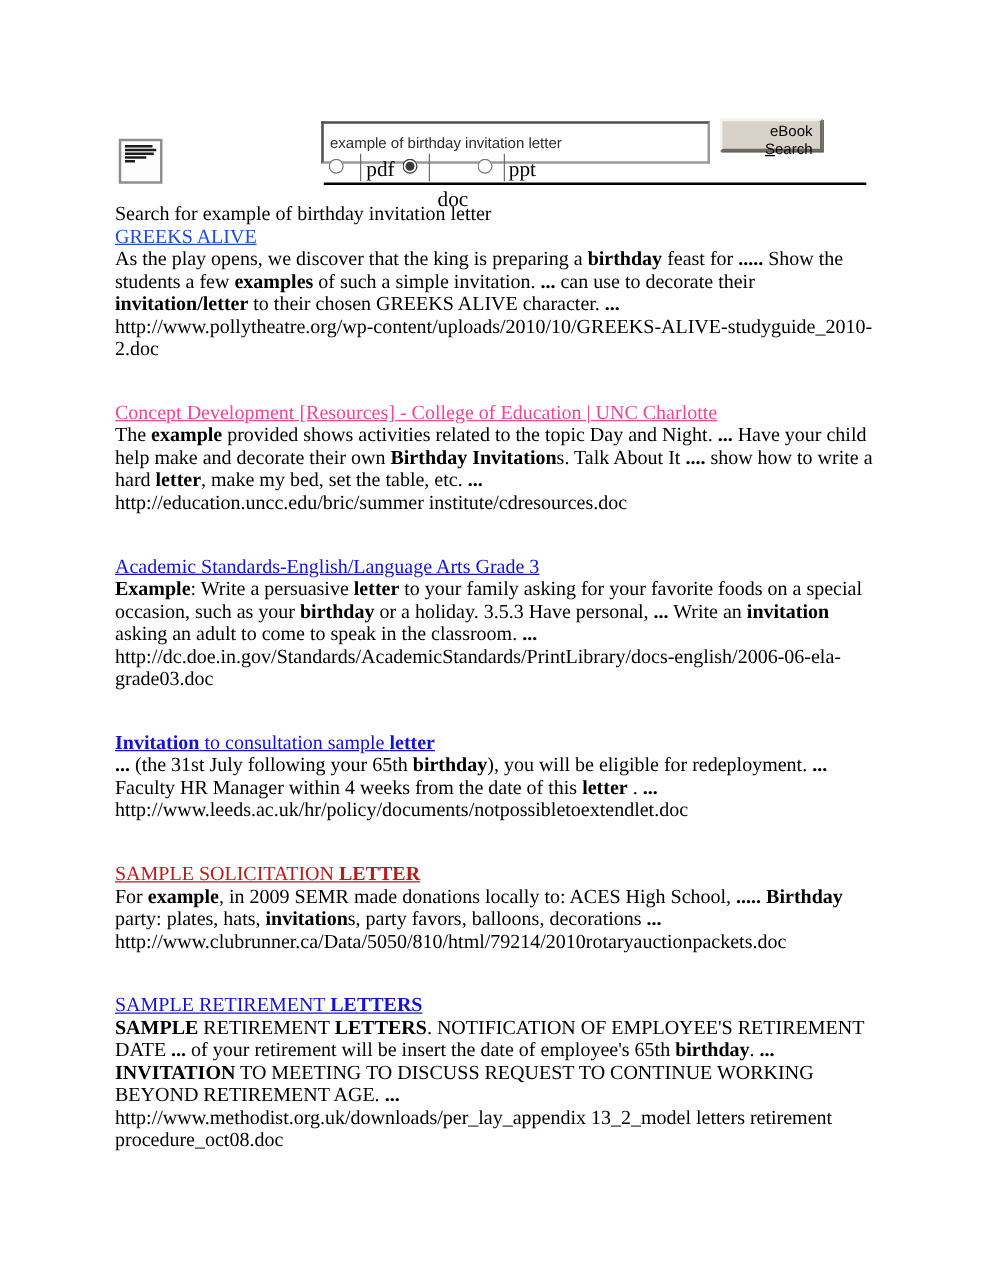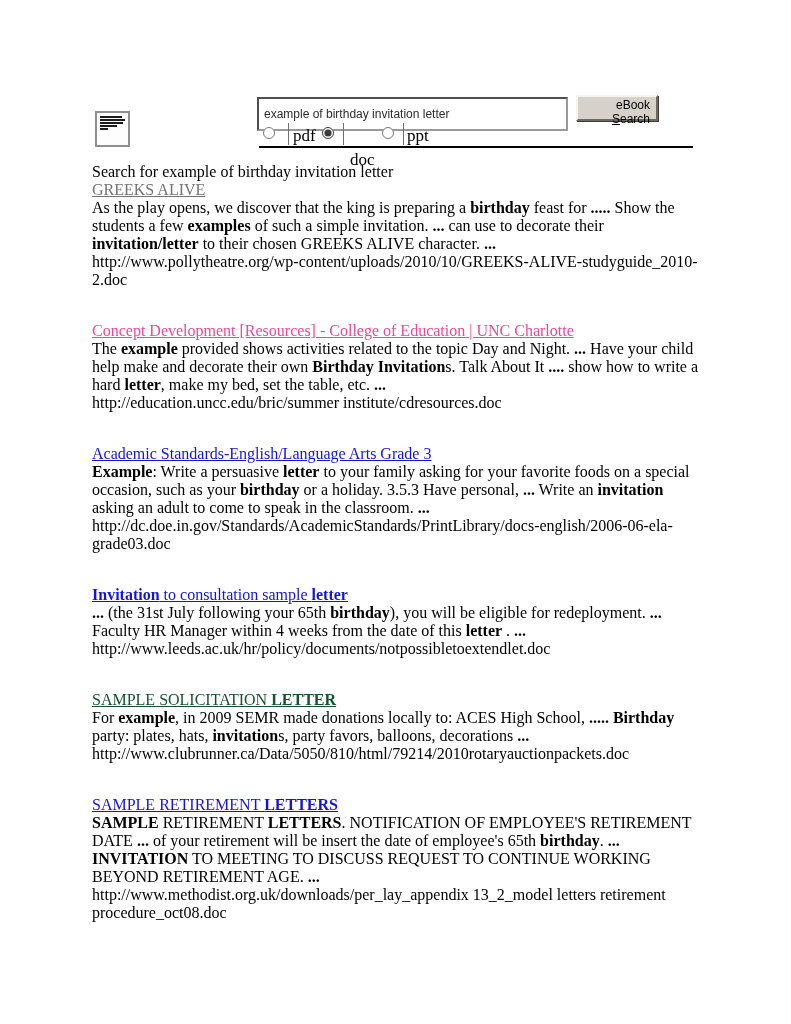--- a/index.html
+++ b/index.html
@@ -82,41 +82,41 @@
       <span class="filter-label fl2">ppt</span>
     </div>
 
     <div class="header-rule"></div>
   </header>
 
   <main>
     <div class="summary">Search for example of birthday invitation letter</div>
     <div>
         <div class="result">
-          <div><a class="title" href="#" style="color: #737373; text-align: right;"><span>GREEKS ALIVE</span></a></div>
+          <div><a class="title" href="#" style="color: #1d4ed8; text-align: right;"><span>GREEKS ALIVE</span></a></div>
           <div class="snippet"><span>As the play opens, we discover that the king is preparing a </span><b>birthday</b><span> feast for </span><b>.....</b><span> Show the students a few </span><b>examples</b><span> of such a simple invitation. </span><b>...</b><span> can use to decorate their </span><b>invitation/letter</b><span> to their chosen GREEKS ALIVE character. </span><b>...</b></div>
           <div class="url">http://www.pollytheatre.org/wp-content/uploads/2010/10/GREEKS-ALIVE-studyguide_2010-2.doc</div>
         </div>
         <div class="result">
           <div><a class="title" href="#" style="color: #ec4899;"><span>Concept Development [Resources] - College of Education | UNC Charlotte</span></a></div>
           <div class="snippet"><span>The </span><b>example</b><span> provided shows activities related to the topic Day and Night. </span><b>...</b><span> Have your child help make and decorate their own </span><b>Birthday Invitation</b><span>s. Talk About It </span><b>....</b><span> show how to write a hard </span><b>letter</b><span>, make my bed, set the table, etc. </span><b>...</b></div>
           <div class="url">http://education.uncc.edu/bric/summer institute/cdresources.doc</div>
         </div>
         <div class="result">
           <div><a class="title" href="#" style="color: rgb(20, 20, 210);"><span>Academic Standards-English/Language Arts Grade 3</span></a></div>
           <div class="snippet"><b>Example</b><span>: Write a persuasive </span><b>letter</b><span> to your family asking for your favorite foods on a special occasion, such as your </span><b>birthday</b><span> or a holiday. 3.5.3 Have personal, </span><b>...</b><span> Write an </span><b>invitation</b><span> asking an adult to come to speak in the classroom. </span><b>...</b></div>
           <div class="url">http://dc.doe.in.gov/Standards/AcademicStandards/PrintLibrary/docs-english/2006-06-ela-grade03.doc</div>
         </div>
         <div class="result">
           <div><a class="title" href="#" style="color: rgb(20, 20, 210);"><b>Invitation</b><span> to consultation sample </span><b>letter</b></a></div>
           <div class="snippet"><b>...</b><span> (the 31st July following your 65th </span><b>birthday</b><span>), you will be eligible for redeployment. </span><b>...</b><span> Faculty HR Manager within 4 weeks from the date of this </span><b>letter</b><span> . </span><b>...</b></div>
           <div class="url">http://www.leeds.ac.uk/hr/policy/documents/notpossibletoextendlet.doc</div>
         </div>
         <div class="result">
-          <div><a class="title" href="#" style="color: #14532d; text-align: right;"><span>SAMPLE SOLICITATION </span><b>LETTER</b></a></div>
+          <div><a class="title" href="#" style="color: #b91c1c; text-align: right;"><span>SAMPLE SOLICITATION </span><b>LETTER</b></a></div>
           <div class="snippet"><span>For </span><b>example</b><span>, in 2009 SEMR made donations locally to: ACES High School, </span><b>.....</b><span> </span><b>Birthday</b><span> party: plates, hats, </span><b>invitation</b><span>s, party favors, balloons, decorations </span><b>...</b></div>
           <div class="url">http://www.clubrunner.ca/Data/5050/810/html/79214/2010rotaryauctionpackets.doc</div>
         </div>
         <div class="result">
           <div><a class="title" href="#" style="color: rgb(20, 20, 210);"><span>SAMPLE RETIREMENT </span><b>LETTERS</b></a></div>
           <div class="snippet"><b>SAMPLE</b><span> RETIREMENT </span><b>LETTERS</b><span>. NOTIFICATION OF EMPLOYEE'S RETIREMENT DATE </span><b>...</b><span> of your retirement will be insert the date of employee's 65th </span><b>birthday</b><span>. </span><b>...</b><span> </span><b>INVITATION</b><span> TO MEETING TO DISCUSS REQUEST TO CONTINUE WORKING BEYOND RETIREMENT AGE. </span><b>...</b></div>
           <div class="url">http://www.methodist.org.uk/downloads/per_lay_appendix 13_2_model letters retirement procedure_oct08.doc</div>
         </div>
       </div>
   </main>

